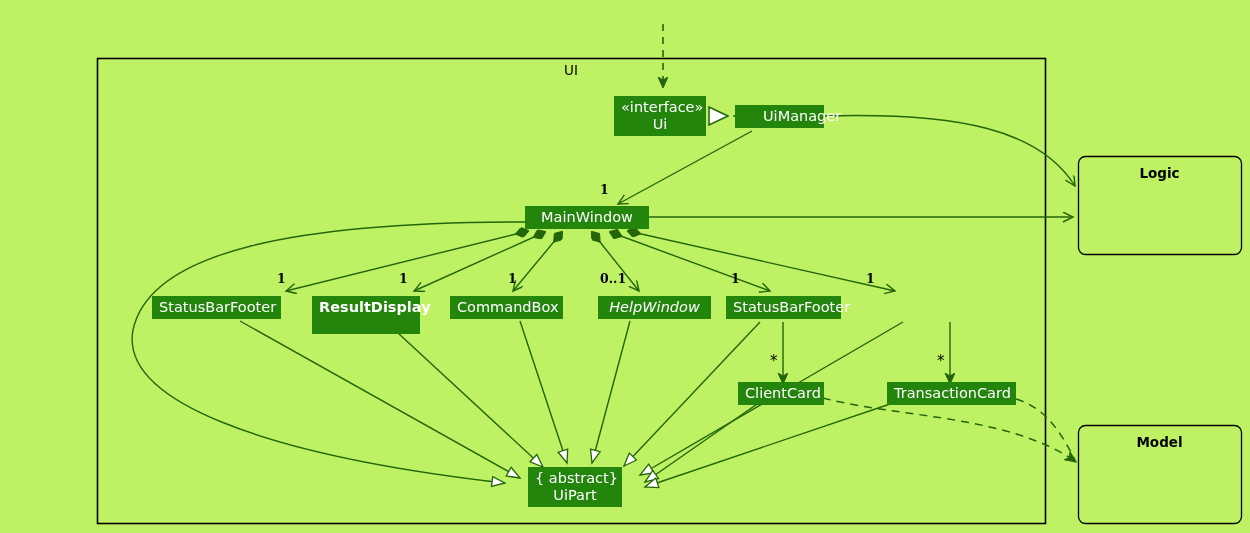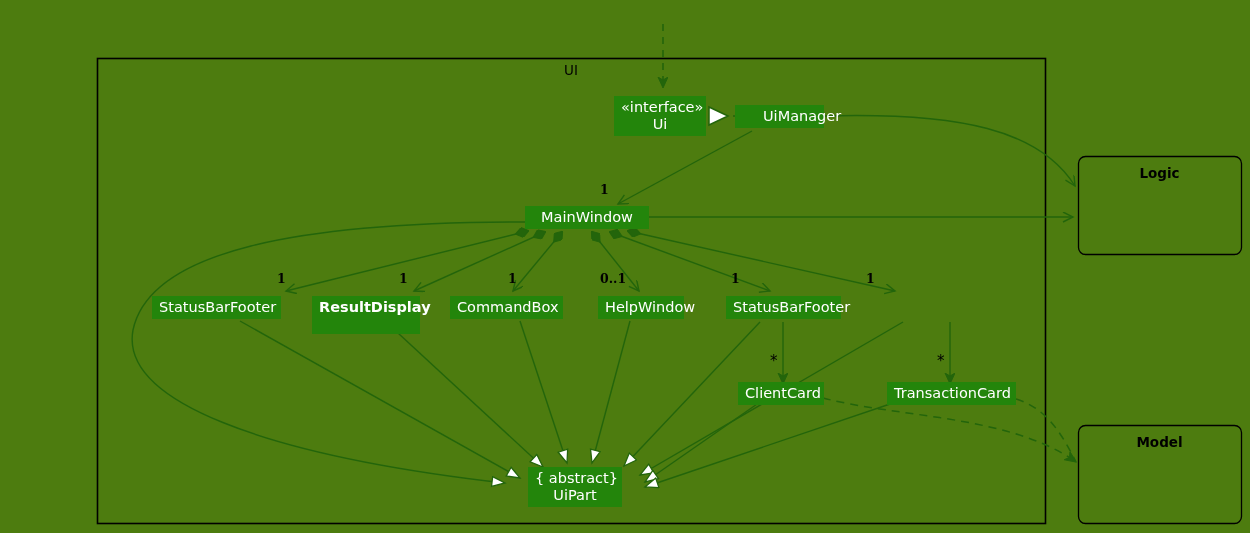--- a/index.html
+++ b/index.html
@@ -7,21 +7,21 @@
     padding: 0;
     background: #ffffff;
   }
   body {
     font-family: "DejaVu Sans", sans-serif;
   }
   #canvas {
     position: relative;
     width: 1250px;
     height: 533px;
-    background: #4d7c0f;
+    background: #bef264;
     overflow: hidden;
   }
   #diagram-svg {
     position: absolute;
     left: 0;
     top: 0;
     width: 1250px;
     height: 533px;
   }
   .uml-class {
@@ -147,21 +147,21 @@
   </div>
 
   <div class="uml-class" style="left:312px; top:296px; width:108px; height:38px;font-weight:bold;">
     <span>ResultDisplay</span>
   </div>
 
   <div class="uml-class" style="left:450px; top:296px; width:113px; height:23px;">
     <span>CommandBox</span>
   </div>
 
-  <div class="uml-class" style="left:598px; top:296px; width:86px; height:23px;">
+  <div class="uml-class" style="left:598px; top:296px; width:113px; height:23px;font-style:italic;">
     <span>HelpWindow</span>
   </div>
 
   <div class="uml-class" style="left:726px; top:296px; width:115px; height:23px;">
     <span>StatusBarFooter</span>
   </div>
 
 
   <div class="uml-class" style="left:738px; top:382px; width:86px; height:23px;">
     <span>ClientCard</span>

